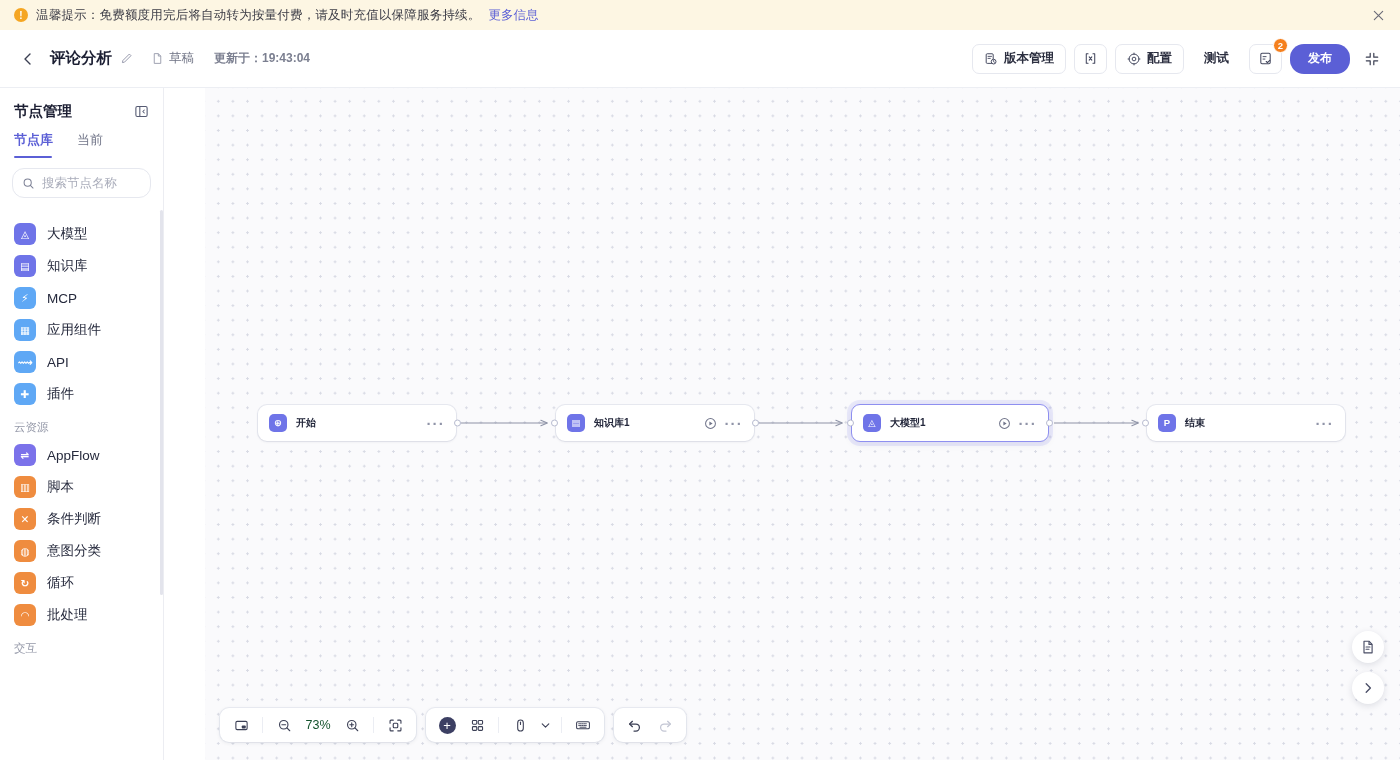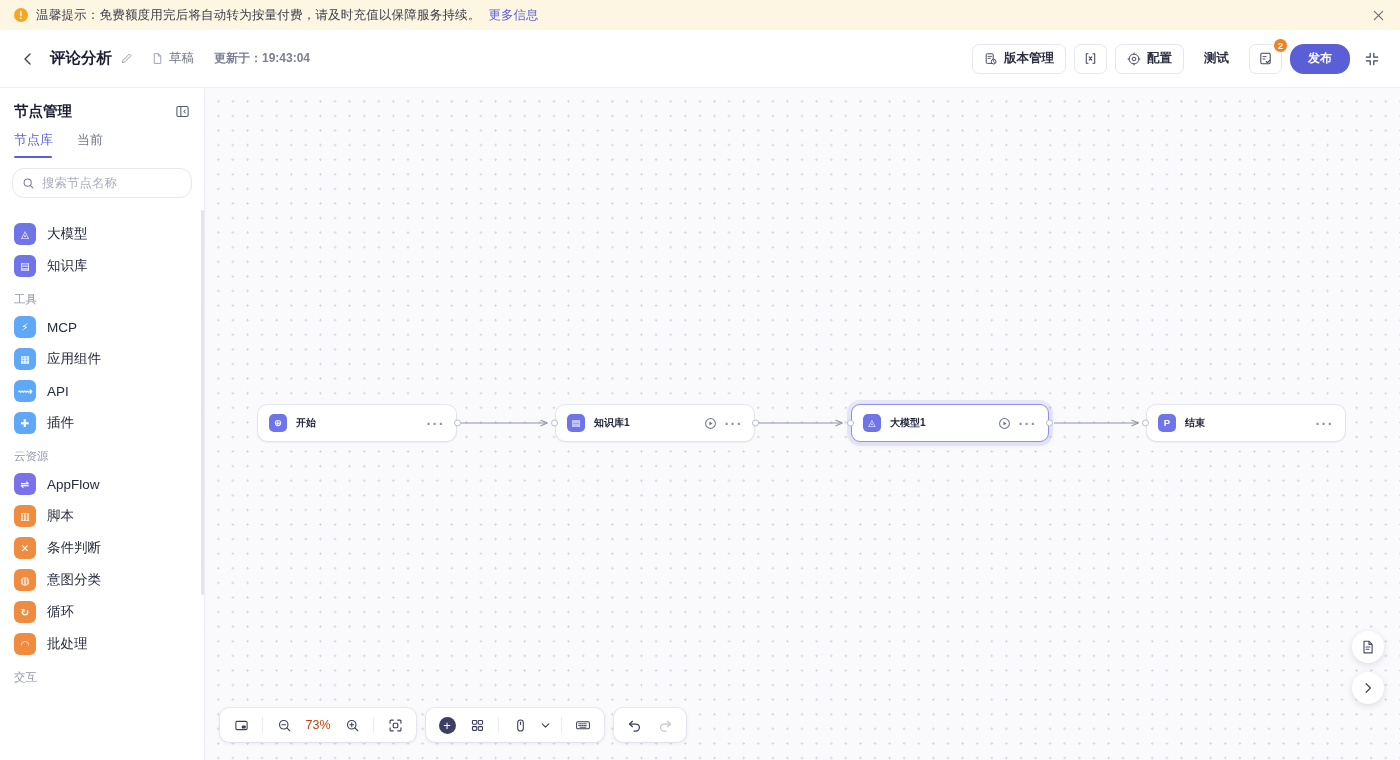--- a/index.html
+++ b/index.html
@@ -89,32 +89,32 @@
     display: flex; align-items: center; justify-content: center; padding: 0 4px;
     border: 1.5px solid #fff;
   }
   .expand-btn {
     width: 28px; height: 28px; display: flex; align-items: center;
     justify-content: center; cursor: pointer; color: #3b3f52; border-radius: 6px;
   }
 
   
   .sidebar {
-    position: absolute; left: 0; top: 88px; width: 205px; height: 672px;
+    position: absolute; left: 0; top: 88px; width: 164px; height: 672px;
     background: #fff; border-right: 1px solid #ecedf2; overflow: hidden;
   }
   .sb-head {
     display: flex; align-items: center; justify-content: space-between;
     padding: 14px 14px 10px 14px;
   }
   .sb-title { font-size: 14.5px; font-weight: 700; color: #1c1f33; }
   .collapse-icon { cursor: pointer; color: #555a72; display: flex; }
   .sb-tabs { display: flex; gap: 24px; padding: 0 14px; position: relative; }
   .sb-tab { font-size: 13px; color: #73778a; padding-bottom: 9px; cursor: pointer; }
-  .sb-tab.active { color: #5b5fd6; font-weight: 400; }
+  .sb-tab.active { color: #5b5fd6; font-weight: 700; }
   .sb-tab.active::after {
     content: ""; position: absolute; left: 14px; bottom: 0;
     width: 38px; height: 2px; background: #5b5fd6; border-radius: 2px;
   }
   .sb-search {
     margin: 10px 12px 0 12px; height: 30px; border: 1px solid #e6e8ef;
     border-radius: 12px; display: flex; align-items: center; gap: 7px;
     padding: 12px 9px; background: #fff;
   }
   .sb-search input {
@@ -188,21 +188,21 @@
   .bb-group {
     height: 34px; background: #fff; border-radius: 9px;
     box-shadow: 0 1px 4px rgba(26,30,60,.09), 0 0 0 1px rgba(234,236,243,.9);
     display: flex; align-items: center; padding: 0 8px; gap: 4px;
   }
   .bb-btn {
     width: 26px; height: 26px; border-radius: 6px; cursor: pointer;
     display: flex; align-items: center; justify-content: center; color: #3c4056;
   }
   .bb-btn.dim { color: #c3c6d4; }
-  .bb-zoom { font-size: 12.5px; color: #c2410c; min-width: 34px; text-align: center; cursor: pointer; }
+  .bb-zoom { font-size: 12.5px; color: #14532d; min-width: 34px; text-align: center; cursor: pointer; }
   .bb-sep { width: 1px; height: 16px; background: #ebedf3; margin: 0 4px; }
   .bb-add {
     width: 17px; height: 17px; border-radius: 50%; background: #3c3f63;
     color: #fff; display: flex; align-items: center; justify-content: center;
     font-size: 13px; line-height: 1;
   }
 
   
   .float-btn {
     position: absolute; right: 16px; width: 32px; height: 32px;
@@ -344,21 +344,20 @@
             <span style="font-size:10.5px;line-height:1;font-weight:700;">◬</span>
           </div>
           <div class="sb-label">大模型</div>
         </div>
         <div class="sb-item">
           <div class="sb-ico" style="background: rgb(111, 116, 232);">
             <span style="font-size:10.5px;line-height:1;font-weight:700;">▤</span>
           </div>
           <div class="sb-label">知识库</div>
         </div>
-        <div class="sb-group-label">工具</div>
         <div class="sb-item">
           <div class="sb-ico" style="background: rgb(95, 168, 245);">
             <span style="font-size:10.5px;line-height:1;font-weight:700;">⚡</span>
           </div>
           <div class="sb-label">MCP</div>
         </div>
         <div class="sb-item">
           <div class="sb-ico" style="background: rgb(95, 168, 245);">
             <span style="font-size:10.5px;line-height:1;font-weight:700;">▦</span>
           </div>

